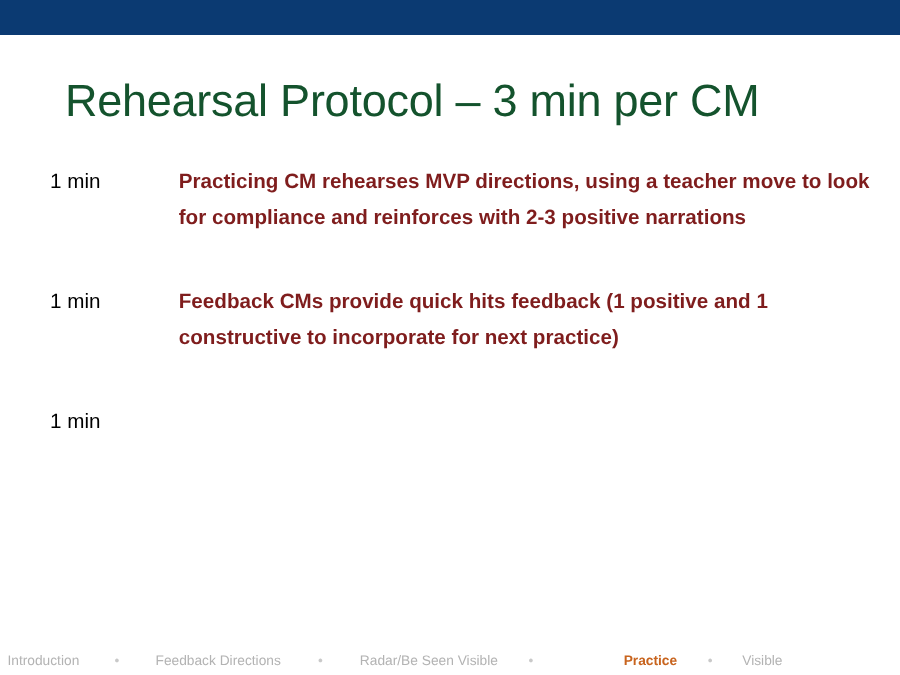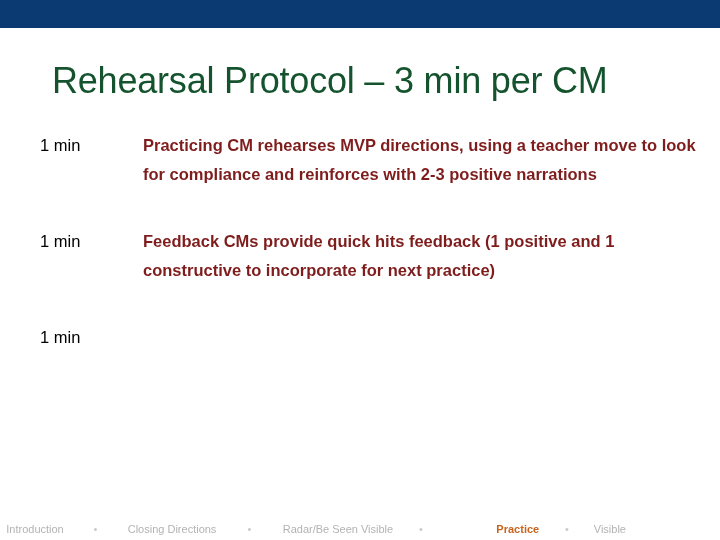--- a/index.html
+++ b/index.html
@@ -137,21 +137,21 @@
 </div>
 
 <div id="footer-nav">
   <div class="sp-0"></div>
 
   <span class="nav-item">Introduction</span>
   <div class="sp-a"></div>
   <span class="nav-sep">•</span>
   <div class="sp-b"></div>
 
-  <span class="nav-item">Closing Directions</span>
+  <span class="nav-item">Feedback Directions</span>
   <div class="sp-c"></div>
   <span class="nav-sep">•</span>
   <div class="sp-d"></div>
 
   <span class="nav-item">Radar/Be Seen Visible</span>
   <div class="sp-e"></div>
   <span class="nav-sep">•</span>
   <div class="sp-f"></div>
 
   <span class="nav-item is-active">Practice</span>

